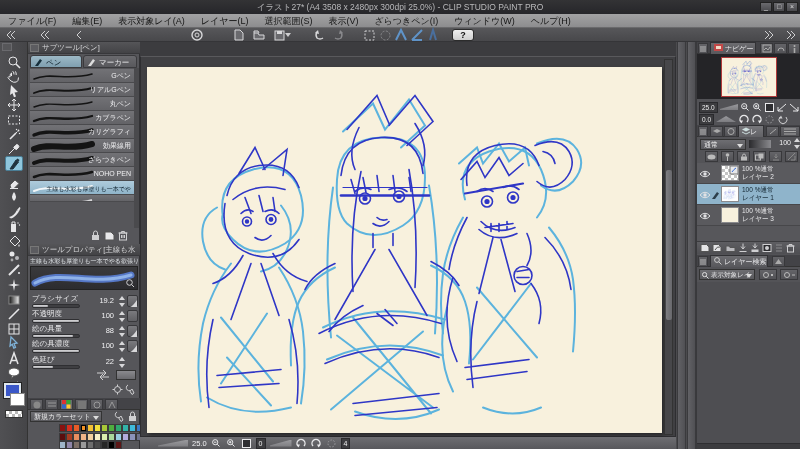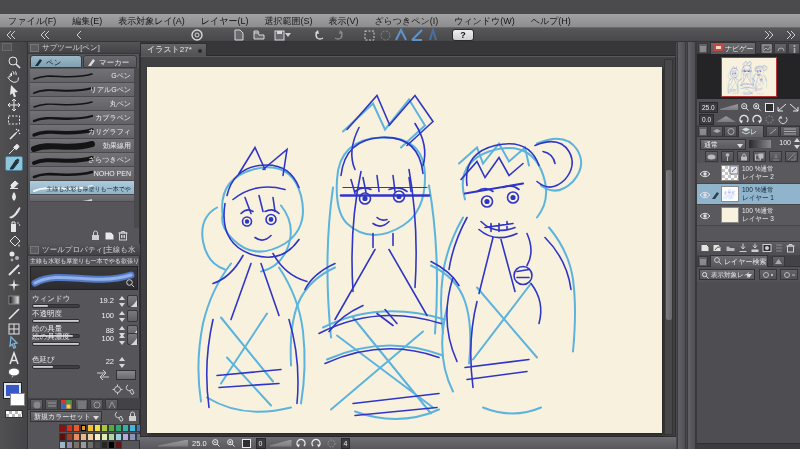--- a/index.html
+++ b/index.html
@@ -170,20 +170,28 @@
           <path d="M318,300 l64,-8 M320,312 l60,-8 M330,234 q-10,40 -4,86"></path>
         </g>
       </symbol>
       <symbol id="eyesym" viewBox="0 0 12 8">
         <path d="M1,4 Q6,-1.5 11,4 Q6,9.5 1,4Z" fill="none" stroke="#e2e2e4" stroke-width="1"></path>
         <circle cx="6" cy="4" r="1.7" fill="#e2e2e4"></circle>
       </symbol>
     </defs>
   </svg>
 
+  <div id="titlebar" class="abs">
+    <span>イラスト27* (A4 3508 x 2480px 300dpi 25.0%) - CLIP STUDIO PAINT PRO</span>
+    <div class="winbtns abs">
+      <div class="winbtn">_</div>
+      <div class="winbtn">□</div>
+      <div class="winbtn">×</div>
+    </div>
+  </div>
 
   <div id="menubar" class="abs">
       <div class="menuitem">ファイル(F)</div>
       <div class="menuitem">編集(E)</div>
       <div class="menuitem">表示対象レイ(A)</div>
       <div class="menuitem">レイヤー(L)</div>
       <div class="menuitem">選択範囲(S)</div>
       <div class="menuitem">表示(V)</div>
       <div class="menuitem">ざらつきペン(I)</div>
       <div class="menuitem">ウィンドウ(W)</div>
@@ -524,21 +532,21 @@
           <path d="M4,16 C30,2 60,20 100,8" stroke="#5a7fd6" stroke-width="7" fill="none" stroke-linecap="round" opacity="0.9"></path>
           <path d="M4,16 C30,2 60,20 100,8" stroke="#8fb2e8" stroke-width="3" fill="none" stroke-linecap="round"></path>
         </svg>
       <svg width="9" height="9" style="position:absolute;right:2px;bottom:1px">
           <circle cx="3.5" cy="3.5" r="2.8" stroke="#cfcfd1" fill="none"></circle>
           <path d="M5.5,5.5 L8,8" stroke="#cfcfd1"></path>
         </svg>
     </div>
     <div id="sliders">
         <div class="slrow" style="top: 252px;">
-          <span class="lab">ウィンドウ</span>
+          <span class="lab">ブラシサイズ</span>
           <div class="groove">
             <div class="groovefill" style="width:32%"></div>
           </div>
           <span class="val">19.2</span>
           <div class="stepper">
             <div class="tri-up"></div>
             <div class="tri-dn"></div>
           </div>
           <div class="dynbtn"><svg width="9" height="10" style="margin:1px">
               <path d="M1,8 Q4,7 8,1 L8,8z" fill="#d8d8da"></path>
@@ -563,21 +571,21 @@
           </div>
           <span class="val">88</span>
           <div class="stepper">
             <div class="tri-up"></div>
             <div class="tri-dn"></div>
           </div>
           <div class="dynbtn"><svg width="9" height="10" style="margin:1px">
               <path d="M1,8 Q4,7 8,1 L8,8z" fill="#d8d8da"></path>
             </svg></div>
         </div>
-        <div class="slrow" style="top: 290px; text-decoration: underline;">
+        <div class="slrow" style="top: 297px; text-decoration: underline;">
           <span class="lab">絵の具濃度</span>
           <div class="groove">
             <div class="groovefill" style="width:100%"></div>
           </div>
           <span class="val">100</span>
           <div class="stepper">
             <div class="tri-up"></div>
             <div class="tri-dn"></div>
           </div>
           <div class="dynbtn"><svg width="9" height="10" style="margin:1px">
@@ -693,23 +701,20 @@
         <div class="swatch" style="left: 59px; top: 399px; background: rgb(110, 110, 110);"></div>
         <div class="swatch" style="left: 66px; top: 399px; background: rgb(74, 74, 74);"></div>
         <div class="swatch" style="left: 73px; top: 399px; background: rgb(38, 38, 38);"></div>
         <div class="swatch" style="left: 80px; top: 399px; background: rgb(0, 0, 0);"></div>
         <div class="swatch" style="left: 87px; top: 399px; background: rgb(92, 22, 22);"></div>
       </div>
 
   </div>
 
   <div id="canvascol" class="abs">
-    <div id="tabrow" class="abs">
-      <div id="doctab"><span>イラスト27*</span><span class="dot"></span></div>
-    </div>
     <div id="viewport" class="abs">
       <div id="page">
         <svg width="515" height="366" viewBox="0 0 515 365">
             <use href="#sketchsym"></use>
           </svg>
       </div>
       <div id="vscroll">
           <div id="vthumb"></div>
         </div>
     </div>

